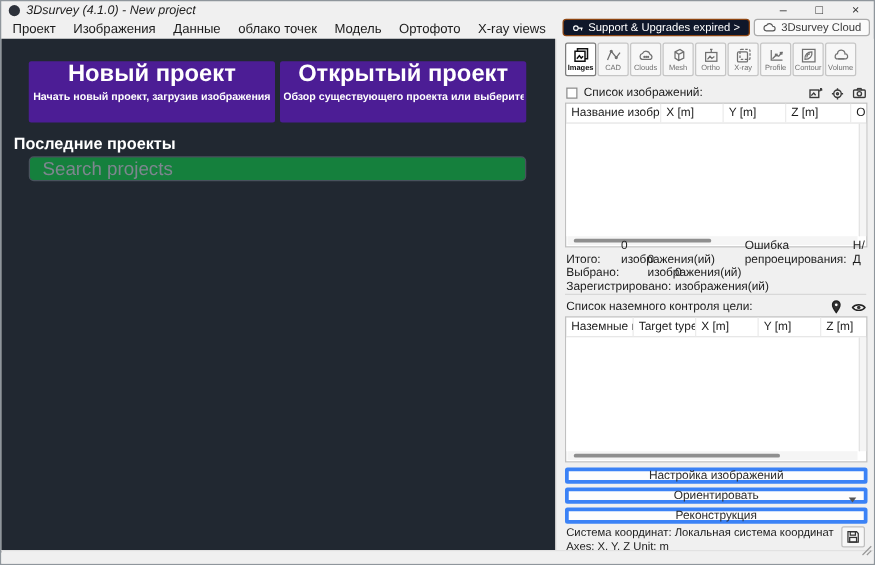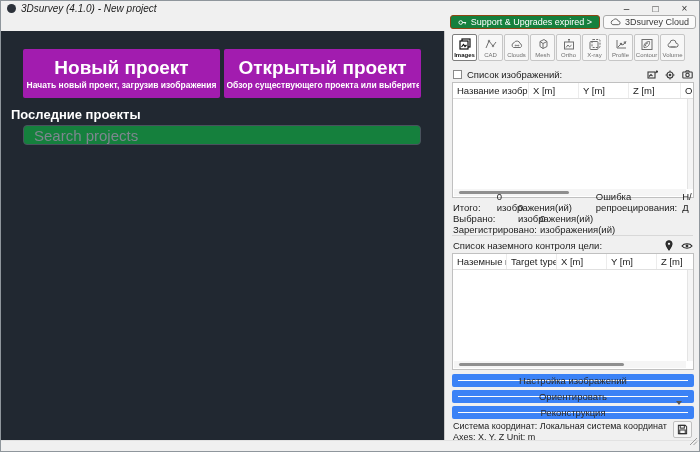--- a/index.html
+++ b/index.html
@@ -12,30 +12,30 @@
   .app-icon { width:9px; height:9px; border-radius:50%; background:#2c313a; margin-right:5px; flex:0 0 auto; }
   .title-text { font-size:10px; color:#1c1c1c; white-space:nowrap; }
   .win-controls { position:absolute; top:0; right:0; display:flex; }
   .win-btn { width:29px; height:15px; display:flex; align-items:center; justify-content:center;
              font-size:10px; color:#333; cursor:default; }
 
   
   .menubar { position:absolute; top:14px; left:2px; display:flex; height:16px; align-items:center; }
   .menu-item { font-size:10.5px; color:#1c1c1c; padding:0 7px; white-space:nowrap; }
   .header-actions { position:absolute; top:14px; right:3px; display:flex; gap:3px; height:14px; }
-  .support-btn { display:flex; align-items:center; gap:4px; background:#15803d; color:#fff;
+  .support-btn { display:flex; align-items:center; gap:4px; background:#0f172a; color:#fff;
                  font-size:9px; padding:0 7px; border-radius:3px; border:1px solid #8d4511; }
   .cloud-btn { display:flex; align-items:center; gap:4px; background:#fafafa; color:#3a3a3a;
                font-size:9px; padding:0 6px; border-radius:3px; border:1px solid #ababab; }
 
   
   .left-panel { position:absolute; left:0; top:30px; width:443px; height:411px; background:#212831; }
   .big-buttons { position:absolute; left:22px; top:18px; display:flex; gap:4px; }
-  .big-btn { width:197px; height:49px; background:#a21caf; color:#fff; display:flex;
-             flex-direction:column; align-items:center; justify-content:center; border-radius:2px; cursor:pointer; }
+  .big-btn { width:197px; height:49px; background:#4c1d95; color:#fff; display:flex;
+             flex-direction:column; align-items:center; justify-content:flex-start; border-radius:2px; cursor:pointer; }
   .big-btn .bb-title { font-size:19px; font-weight:bold; line-height:21px; }
   .big-btn .bb-sub { font-size:8.5px; font-weight:bold; margin-top:2px; white-space:nowrap; overflow:hidden; max-width:192px; }
   .recent-heading { position:absolute; left:10px; top:76px; color:#fff; font-size:13px; font-weight:bold; }
   .search-input { position:absolute; left:22px; top:94px; width:398px; height:20px; background:#15803d;
                   border:1px solid #49525d; border-radius:4px; color:#cfd4da; font-size:15px; padding:0 10px;
                   font-family:"Liberation Sans", sans-serif; outline:none; }
   .search-input::placeholder { color:#7e868f; }
 
   
   .right-panel { position:absolute; left:443px; top:30px; width:257px; height:411px; background:#f0f0f0; border-left:1px solid #c9c9c9; }
@@ -73,21 +73,21 @@
   .stat-reproj-label { margin-left:24px; }
   .stat-reproj-value { margin-left:5px; }
 
   .separator { position:absolute; top:204px; left:7px; right:8px; border-top:1px solid #d8d8d8; }
 
   .gcp-row { position:absolute; top:209px; left:8px; right:8px; display:flex; align-items:flex-end; }
   .gcp-label { font-size:9.5px; color:#1c1c1c; }
   .gcp-icons { margin-left:auto; display:flex; gap:8px; align-items:center; }
   .gcp-icons svg { stroke:#222; fill:none; stroke-width:1.1; display:block; }
 
-  .action-btn { position:absolute; left:7px; width:242px; height:13px; background:#fdfdfd; border:6px solid #3b82f6;
+  .action-btn { position:absolute; left:7px; width:242px; height:13px; background:#fdfdfd; border:3px solid #3b82f6;
                 border-radius:2px; display:flex; align-items:center; justify-content:center;
                 font-size:9.5px; color:#2a2a2a; cursor:pointer; }
   .btn-settings { top:343px; }
   .btn-orient { top:359px; }
   .btn-reconstruct { top:375px; }
   .caret { position:absolute; right:6px; top:5px; width:0; height:0;
            border-left:3.5px solid transparent; border-right:3.5px solid transparent; border-top:4px solid #555; }
 
   .coord-status { position:absolute; top:390px; left:8px; font-size:9px; color:#1c1c1c; line-height:10.5px; }
   .save-btn { position:absolute; top:390px; right:9px; width:19px; height:17px; background:#f7f7f7;
@@ -107,20 +107,31 @@
   <div class="titlebar">
     <span class="app-icon"></span>
     <span class="title-text">3Dsurvey (4.1.0) - New project</span>
   </div>
   <div class="win-controls">
     <span class="win-btn">–</span>
     <span class="win-btn">□</span>
     <span class="win-btn">×</span>
   </div>
 
+  <div class="menubar">
+    <span class="menu-item">Проект</span>
+    <span class="menu-item">Изображения</span>
+    <span class="menu-item">Данные</span>
+    <span class="menu-item">облако точек</span>
+    <span class="menu-item">Модель</span>
+    <span class="menu-item">Ортофото</span>
+    <span class="menu-item">X-ray views</span>
+    <span class="menu-item">Варианты</span>
+    <span class="menu-item">Помощь</span>
+  </div>
 
   <div class="header-actions">
     <span class="support-btn">
       <svg width="9" height="9" viewBox="0 0 10 10">
           <circle cx="3" cy="5" r="2" stroke="#fff" fill="none"></circle>
           <path d="M5 5 H9 M8 5 V7" stroke="#fff" fill="none"></path>
         </svg>
       <span>Support &amp; Upgrades expired &gt;</span>
     </span>
     <span class="cloud-btn">

